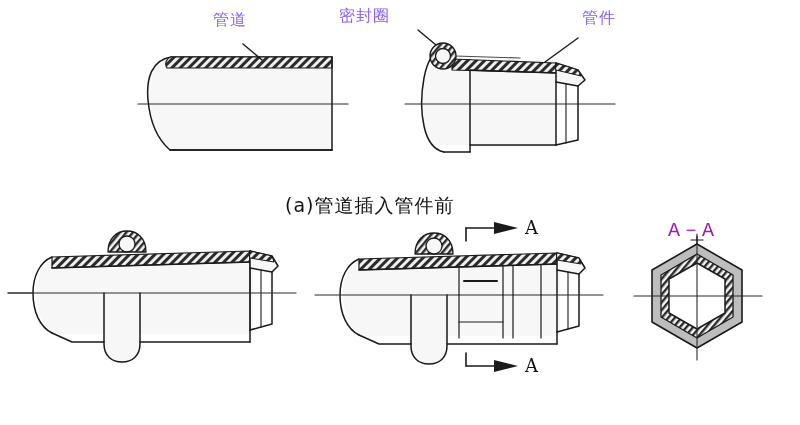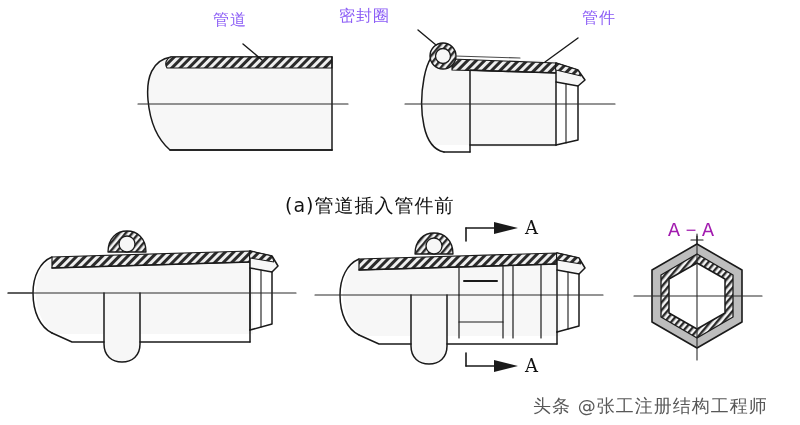--- a/index.html
+++ b/index.html
@@ -235,15 +235,14 @@
 
   <div class="cap" style="left:285px;top:180px;margin-top:16px;">(a)管道插入管件前</div>
 
 
   <div class="secmark" style="left:525px;top:217px;">A</div>
 
   <div class="secmark" style="left:525px;top:355px;">A</div>
 
   <div class="sectitle" style="left:668px;top:216px;">A－A</div>
 
-  <div class="wm" style="left:533px;top:394px;">头条 @张工注册结构工程师</div>
 
 </div>
 
 </body></html>

